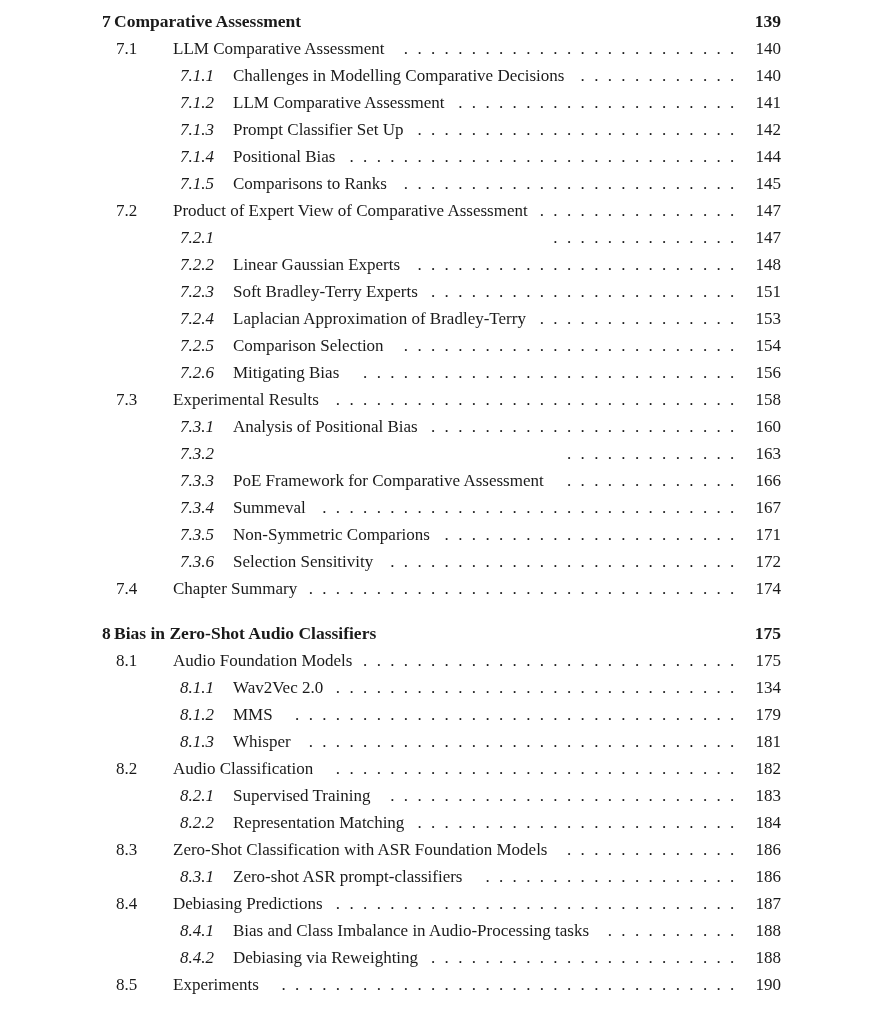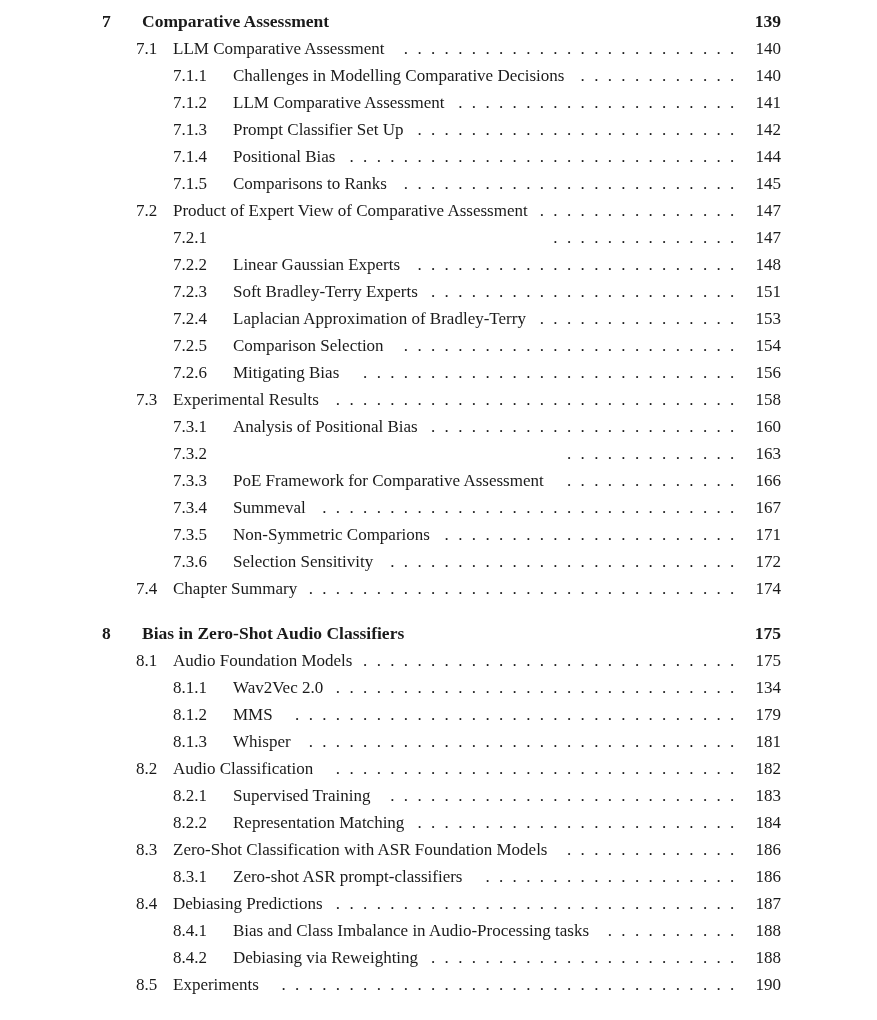--- a/index.html
+++ b/index.html
@@ -12,24 +12,24 @@
   .row {
     position: relative; height: 27px; line-height: 27px;
     font-size: 17px; white-space: nowrap;
   }
   .row.chapter { font-weight: bold; font-size: 17.5px; }
   .row.chapter.gap { margin-top: 18px; }
   .num { position: absolute; }
   .title { position: absolute; }
   .page { position: absolute; right: 96px; }
   .chapter .num { left: 102px; }
-  .chapter .title { left: 142px; }
-  .section .num { left: 136px; }
+  .chapter .title { left: 114px; }
+  .section .num { left: 116px; }
   .section .title { left: 173px; }
-  .subsection .num { left: 173px; }
+  .subsection .num { left: 180px; font-style: italic; }
   .subsection .title { left: 233px; }
   .leader {
     position: absolute; right: 138px; top: 0; height: 27px;
     overflow: hidden; text-align: right; letter-spacing: 0;
   }
   .leader span { display: inline-block; width: 13.6px; text-align: center; }
 </style>
 </head>
 <body>
 

